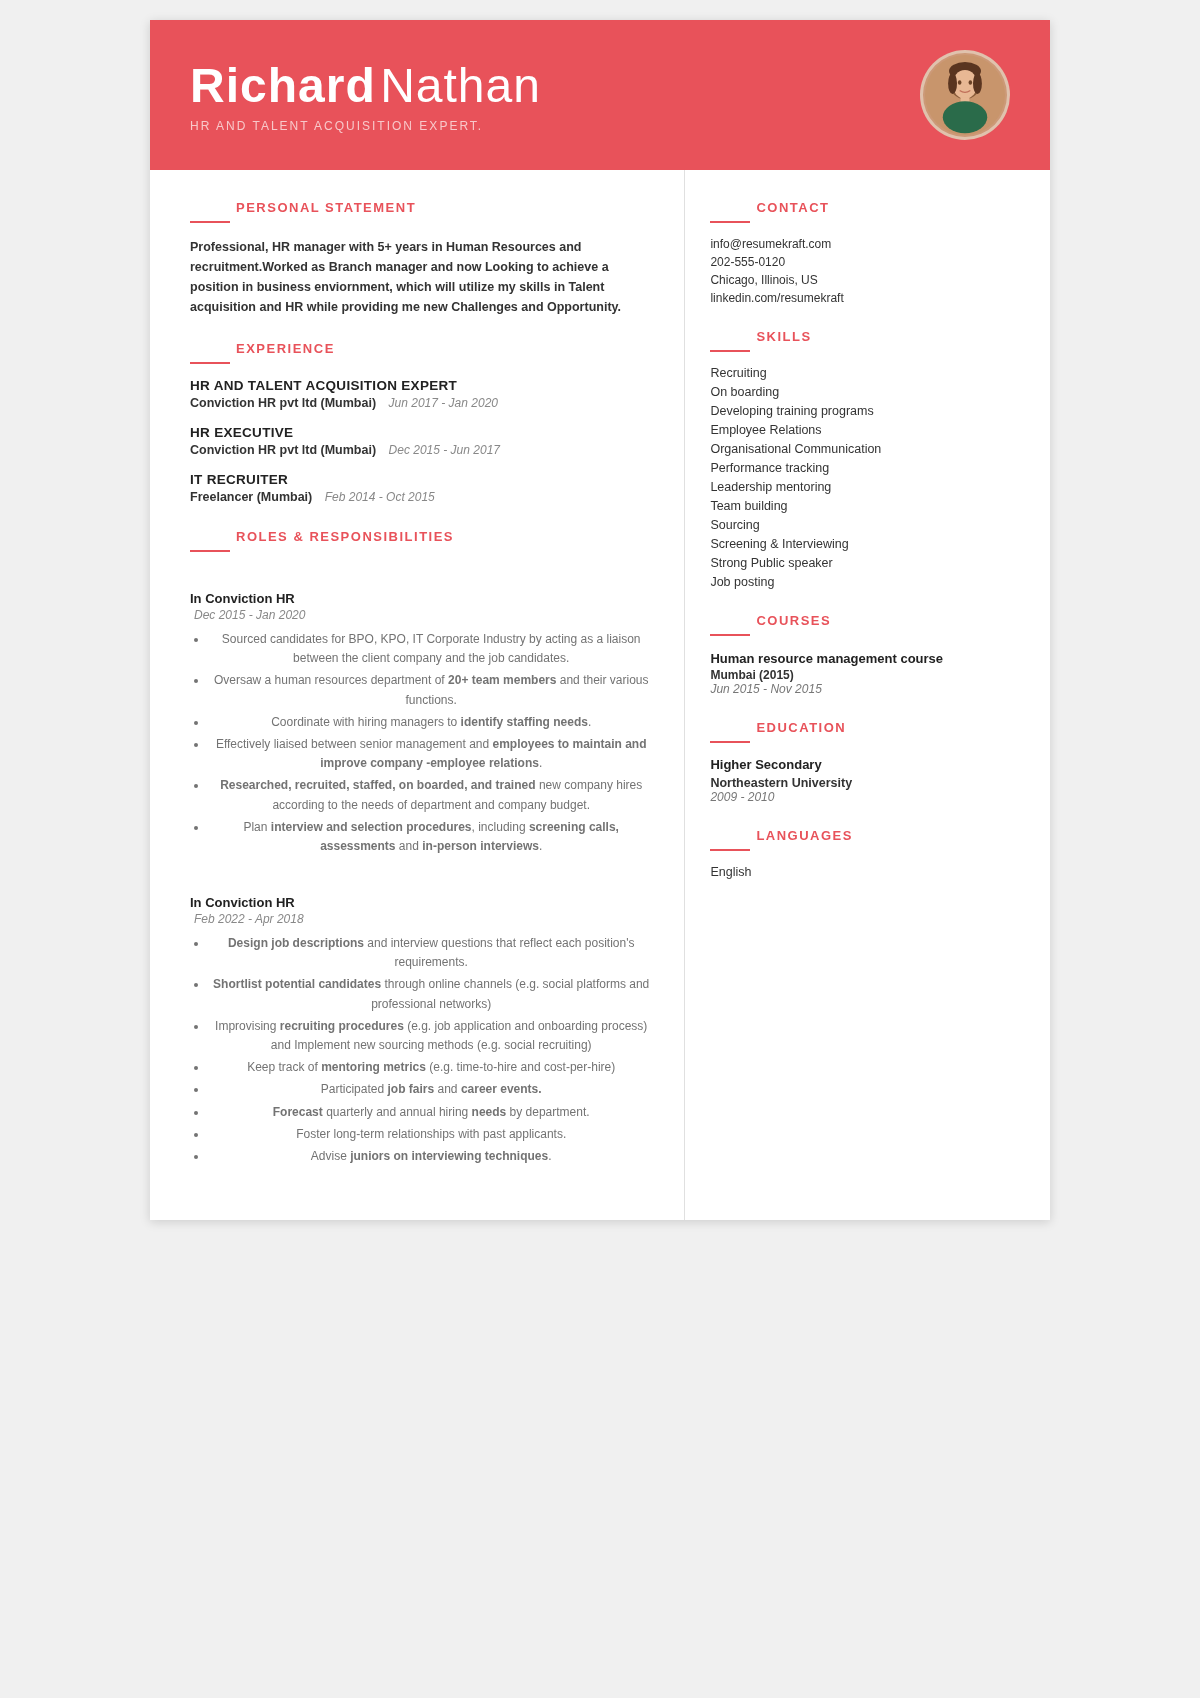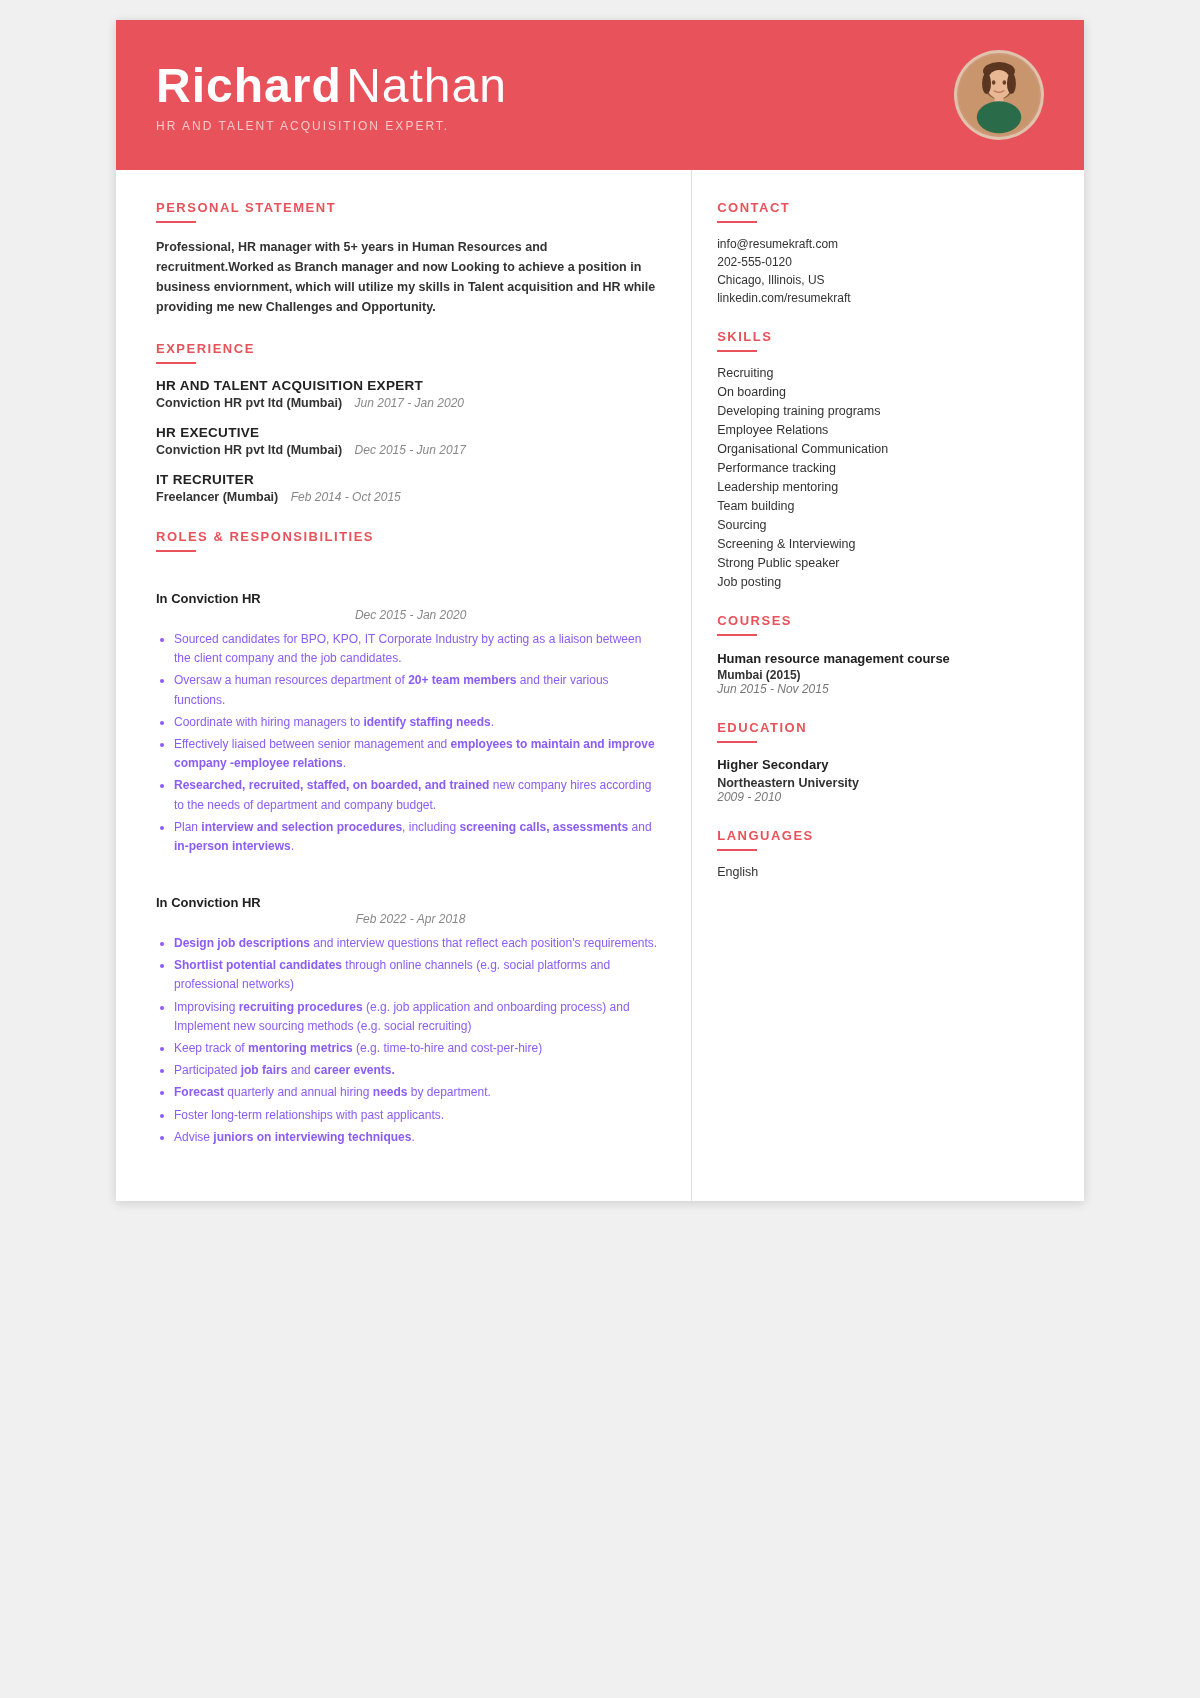--- a/index.html
+++ b/index.html
@@ -4,21 +4,21 @@
   <style>
     * { margin: 0; padding: 0; box-sizing: border-box; }
     body {
       font-family: 'Arial', sans-serif;
       background: #f0f0f0;
       display: flex;
       justify-content: center;
       padding: 20px;
     }
     .resume {
-      width: 968px;
+      width: 900px;
       background: #fff;
       box-shadow: 0 2px 10px rgba(0,0,0,0.15);
     }
     
     .header {
       background: #e8525a;
       padding: 30px 40px;
       display: flex;
       justify-content: space-between;
       align-items: center;
@@ -77,20 +77,21 @@
       flex: 1;
       padding: 30px 30px 30px 25px;
     }
     .section-title {
       font-size: 13px;
       font-weight: 700;
       letter-spacing: 1.5px;
       color: #e8525a;
       margin-bottom: 6px;
       text-transform: uppercase;
+      margin-left: 46px;
     }
     .section-divider {
       border: none;
       border-top: 2px solid #e8525a;
       width: 40px;
       margin-bottom: 14px;
     }
     .section {
       margin-bottom: 24px;
     }
@@ -131,32 +132,32 @@
       color: #222;
       margin-bottom: 2px;
       margin-top: 39px;
     }
     .roles-date {
       font-size: 12px;
       color: #888;
       font-style: italic;
       margin-bottom: 8px;
       margin-left: 4px;
-      text-align: center;
     }
     .roles-list {
       list-style: disc;
       margin-left: 18px;
       margin-bottom: 14px;
     }
     .roles-list li {
       font-size: 12px;
-      color: #8b5cf6;
+      color: #737373;
       line-height: 1.6;
       margin-bottom: 3px;
+      text-align: center;
     }
     
     .contact-item {
       font-size: 12px;
       color: #333;
       margin-bottom: 4px;
     }
     .skill-item {
       font-size: 12.5px;
       color: #333;

